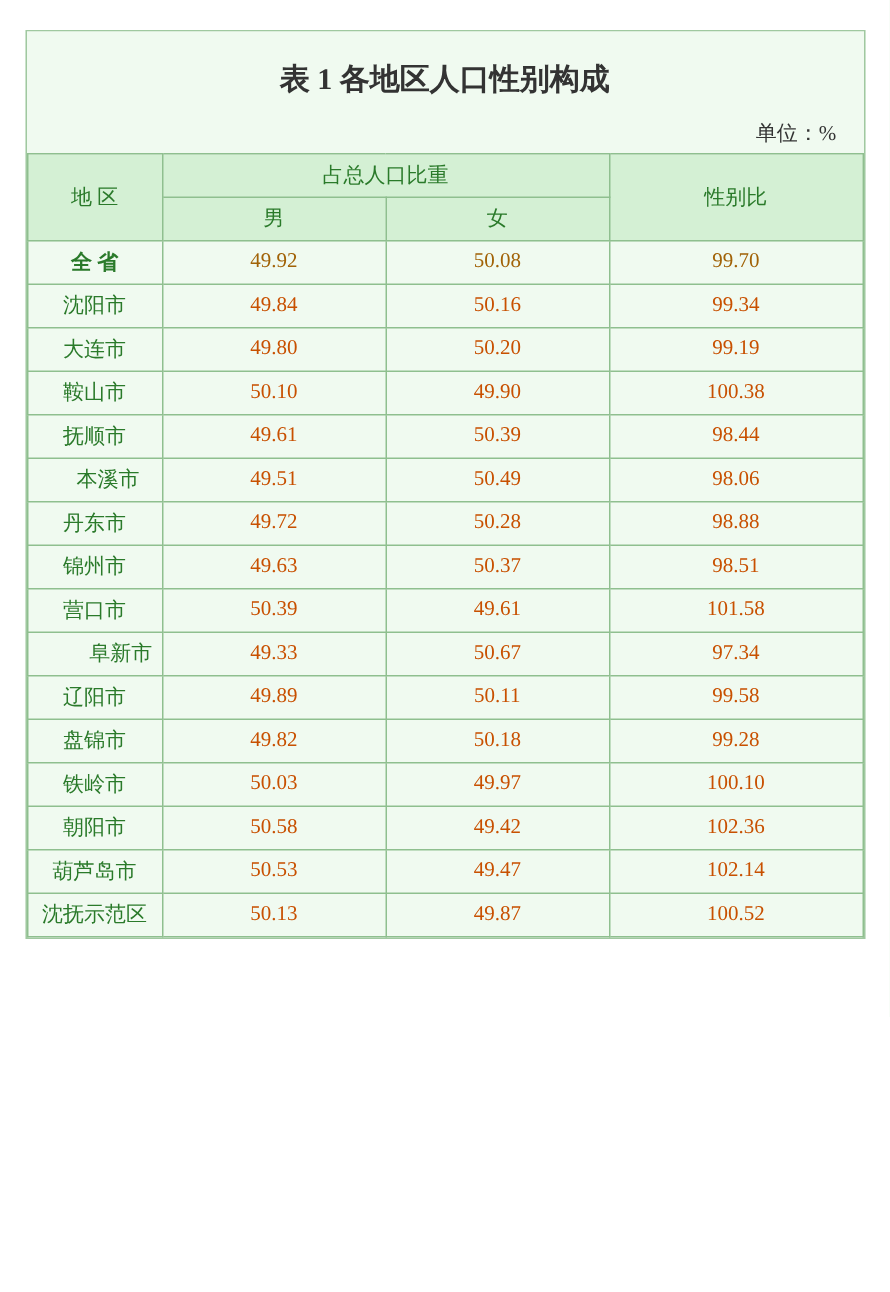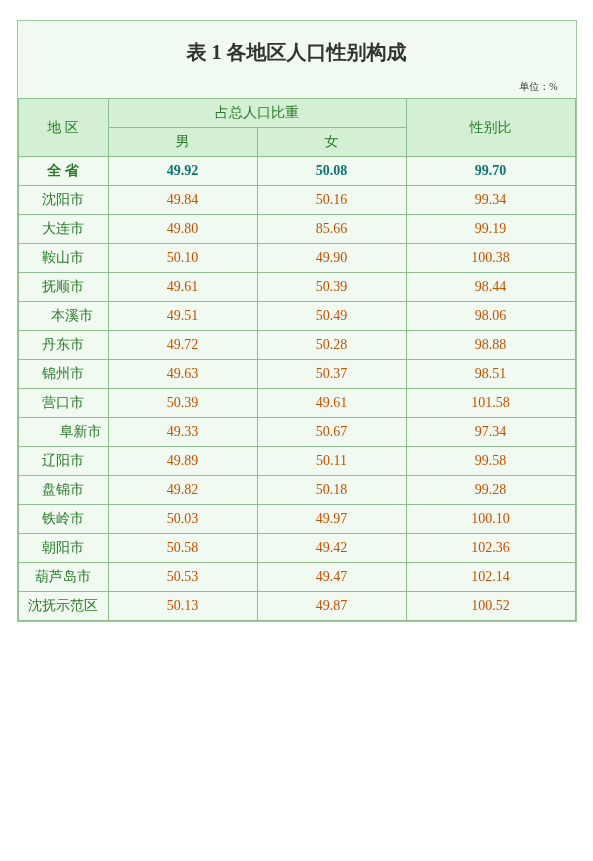--- a/index.html
+++ b/index.html
@@ -25,21 +25,21 @@
       text-align: center;
       font-size: 20px;
       font-weight: bold;
       color: #333;
       padding: 18px 10px 12px;
       background: #f0faf0;
     }
 
     .unit-line {
       text-align: right;
-      font-size: 10px;
+      font-size: 14px;
       color: #333;
       padding: 2px 18px 4px;
     }
 
     table {
       width: 100%;
       border-collapse: collapse;
       font-size: 14px;
     }
 
@@ -64,22 +64,22 @@
 
     
     .data-row td {
       background: #f0faf0;
       color: #c85000;
     }
 
     
     .bold-row td {
       background: #f0faf0;
-      color: #0f766e;
-      font-weight: bold;
+      color: #a16207;
+      font-weight: normal;
     }
 
     .region-col {
       width: 90px;
       color: #2a7a2a !important;
     }
 
     .bold-row .region-col {
       color: #2a7a2a !important;
       font-weight: bold;
@@ -112,21 +112,21 @@
         </tr>
         <tr class="data-row">
           <td class="region-col" style="color: rgb(42, 122, 42);">沈阳市</td>
           <td>49.84</td>
           <td>50.16</td>
           <td>99.34</td>
         </tr>
         <tr class="data-row">
           <td class="region-col" style="color: rgb(42, 122, 42);">大连市</td>
           <td>49.80</td>
-          <td>85.66</td>
+          <td>50.20</td>
           <td>99.19</td>
         </tr>
         <tr class="data-row">
           <td class="region-col" style="color: rgb(42, 122, 42);">鞍山市</td>
           <td>50.10</td>
           <td>49.90</td>
           <td>100.38</td>
         </tr>
         <tr class="data-row">
           <td class="region-col" style="color: rgb(42, 122, 42);">抚顺市</td>

